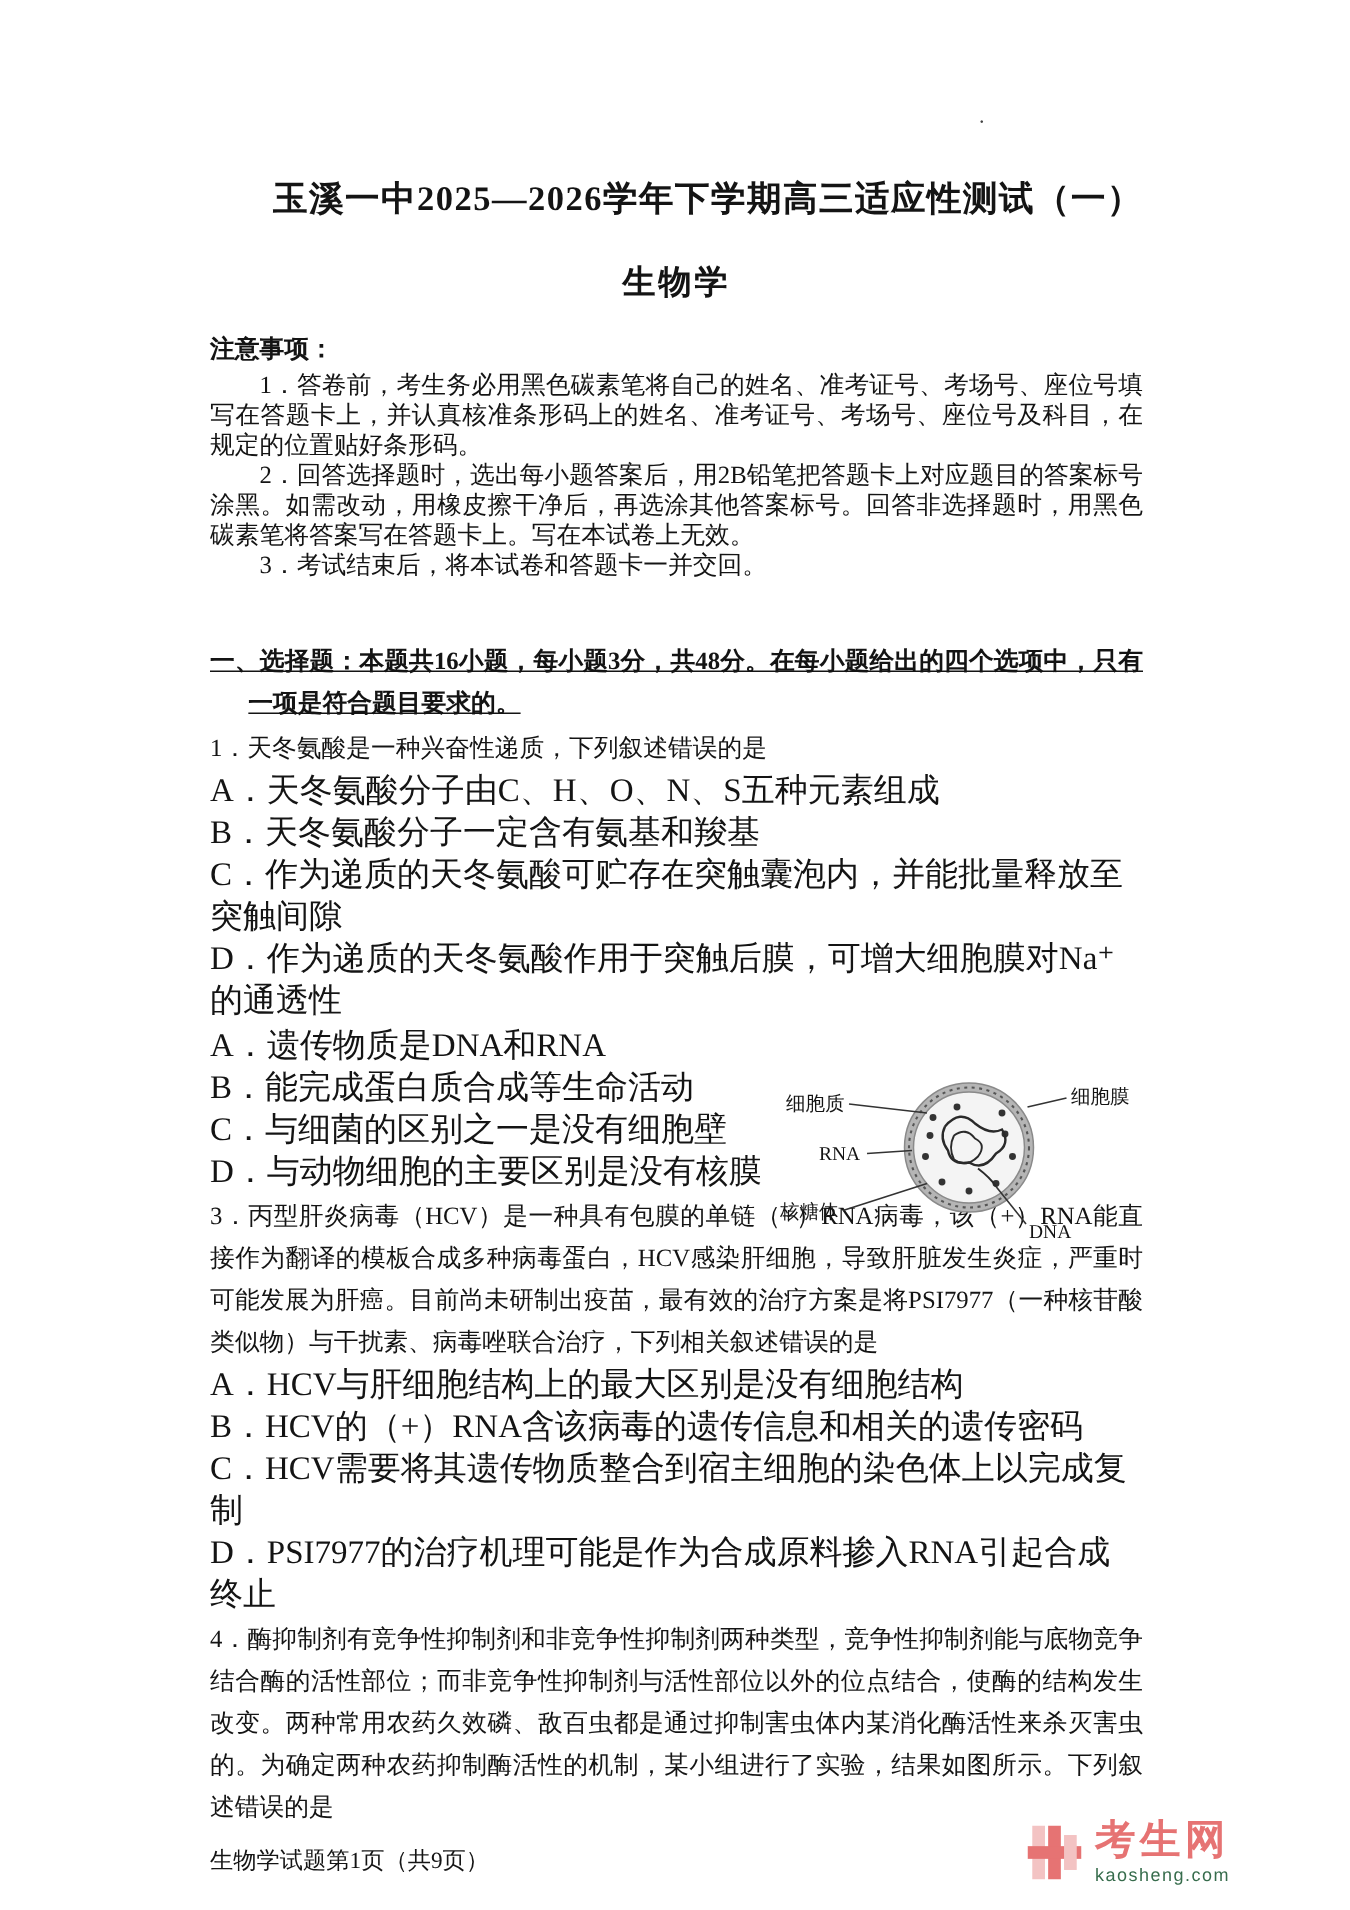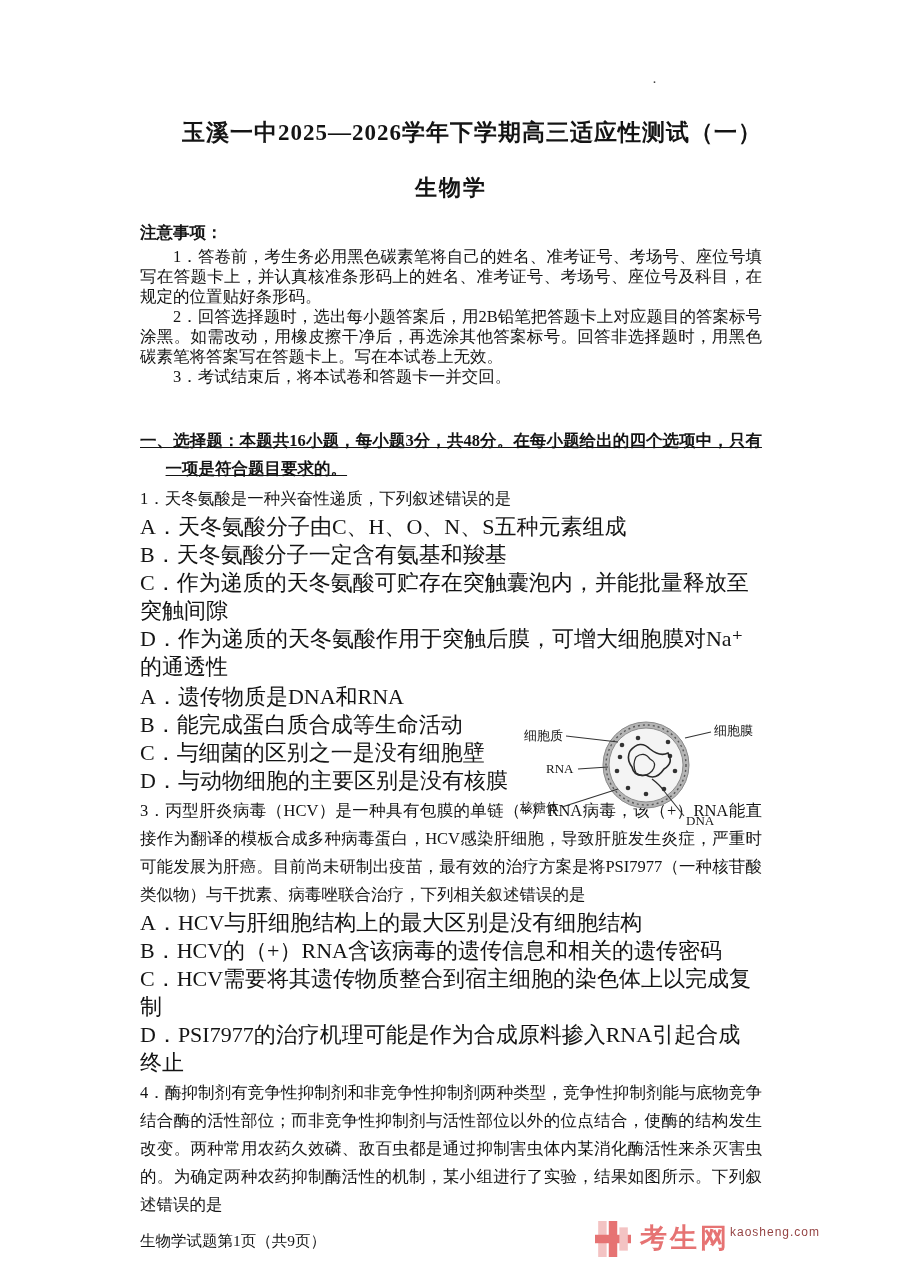--- a/index.html
+++ b/index.html
@@ -32,23 +32,23 @@
   .q2-wrap { position:relative; }
   .q2-options { max-width:420px; }
   .q2-diagram { position:absolute; top:26px; right:-6px; }
   .q2-diagram text { font-size:13px; font-family:"Liberation Serif","DejaVu Serif",serif; fill:#141414; }
 
   .footer { text-align:left; font-size:15.5px; line-height:28px; margin-top:8px; }
 
   .stray-dot { position:absolute; left:652px; top:74px; font-size:15px; color:#444; }
 
   .watermark { position:absolute; right:80px; bottom:16px; display:flex; align-items:center; gap:9px; opacity:.85; }
-  .wm-text { display:flex; flex-direction:row; line-height:1.1; }
+  .wm-text { display:flex; flex-direction:column; line-height:1.1; }
   .wm-name { font-family:"Liberation Sans","DejaVu Sans",sans-serif; font-size:27px; font-weight:bold; color:#e25b5b; letter-spacing:3px; }
-  .wm-url { font-family:"Liberation Sans","DejaVu Sans",sans-serif; font-size:12px; color:#7f1d1d; letter-spacing:1px; margin-top:2px; }
+  .wm-url { font-family:"Liberation Sans","DejaVu Sans",sans-serif; font-size:12px; color:#14532d; letter-spacing:1px; margin-top:2px; }
 </style>
 </head>
 <body>
 
 <div class="page">
 
   <div class="stray-dot">·</div>
 
   <div class="content">
 

